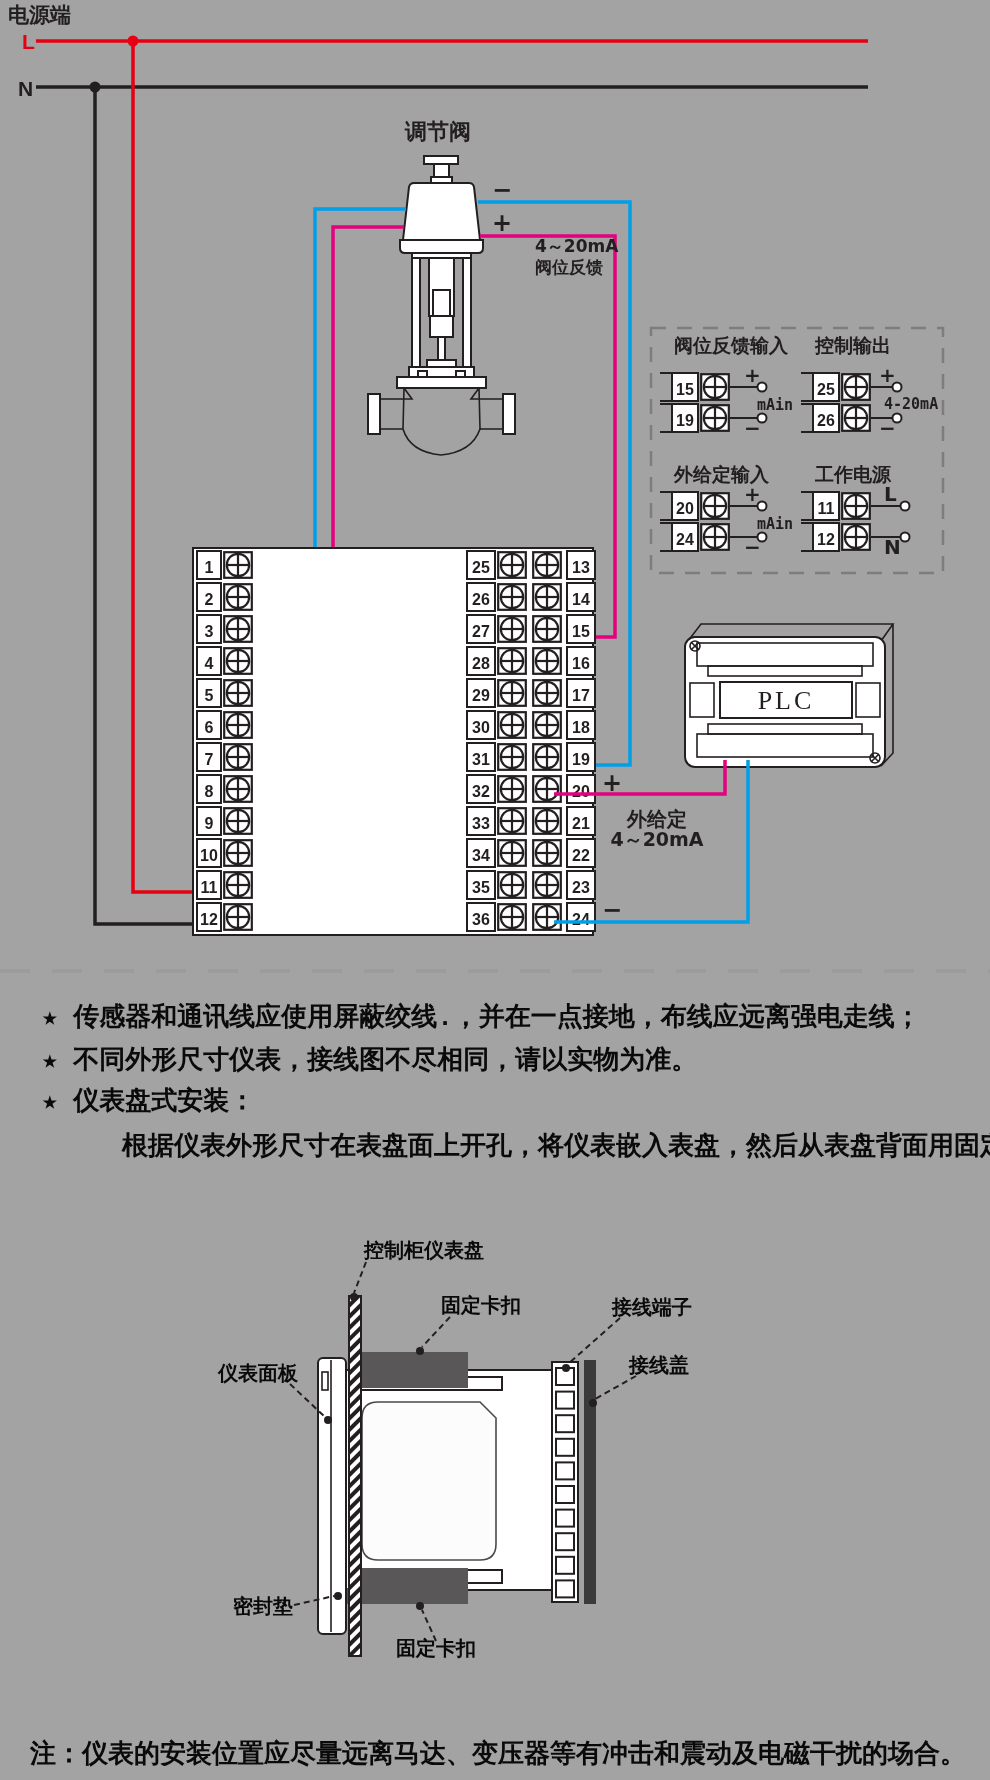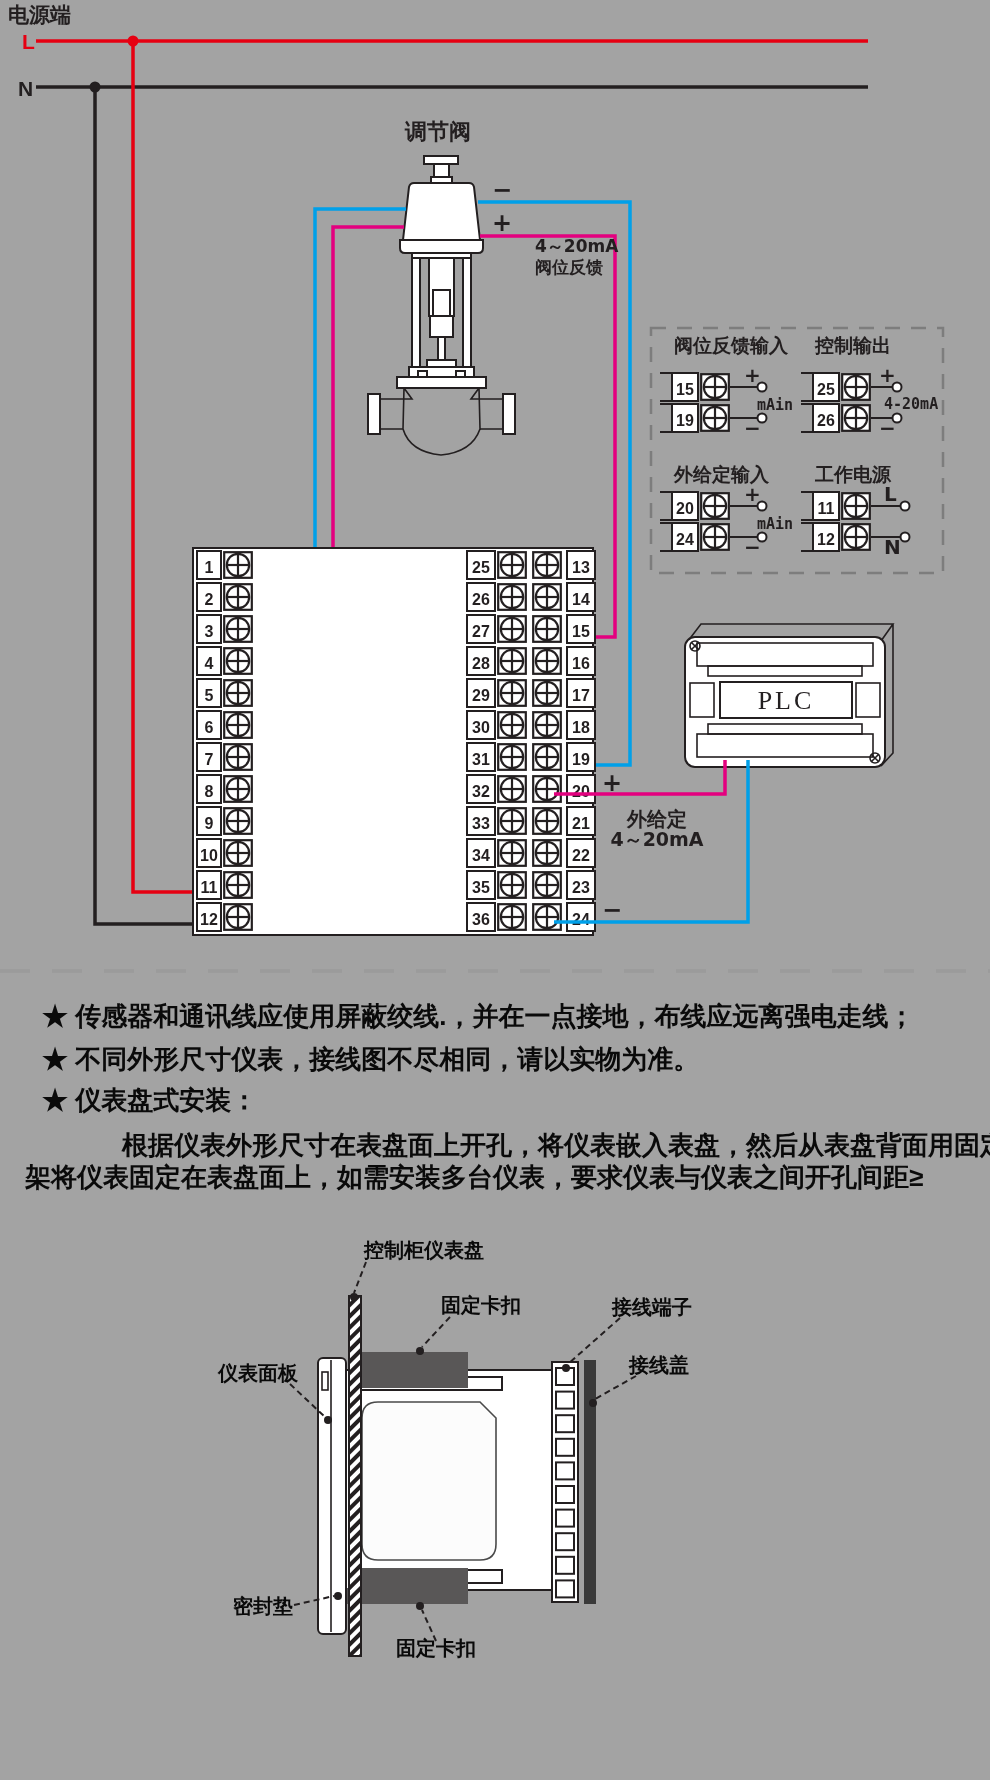--- a/index.html
+++ b/index.html
@@ -1,20 +1,20 @@
 <!DOCTYPE html>
 <html><head>
 <meta charset="utf-8">
 <style>
   html,body{margin:0;padding:0;background:#fff;}
   #page{position:relative;width:990px;height:1780px;background:#a3a3a3;overflow:hidden;
         font-family:"DejaVu Sans","Liberation Sans",sans-serif;color:#111;}
   svg{position:absolute;left:0;top:0;}
   .txt{position:absolute;font-size:26px;font-weight:600;color:#0a0a0a;white-space:nowrap;
-       font-family:Liberation Sans, sans-serif;}
+       font-family:Liberation Mono, monospace;}
   .cell{fill:#fff;stroke:#231f20;stroke-width:2;}
   .tnum{font:bold 16px "Liberation Sans",sans-serif;fill:#231f20;}
   .stitle{font:600 19px "DejaVu Sans",sans-serif;fill:#231f20;}
   .sign{font:bold 20px "DejaVu Sans",sans-serif;fill:#231f20;}
   .mono{font:600 15px "DejaVu Sans Mono","Liberation Mono",monospace;fill:#231f20;}
   .wire{fill:none;stroke-width:3.5;stroke-linejoin:miter;}
   .oln{fill:#fff;stroke:#231f20;stroke-width:2;}
   .thin{fill:none;stroke:#231f20;stroke-width:1.6;}
   .lead{fill:none;stroke:#231f20;stroke-width:2;stroke-dasharray:6 4;}
   .flabel{font:600 20px "DejaVu Sans",sans-serif;fill:#0a0a0a;}
@@ -366,15 +366,15 @@
     <text x="218" y="1380" class="flabel">仪表面板</text>
     <text x="233" y="1613" class="flabel">密封垫</text>
     <text x="396" y="1655" class="flabel">固定卡扣</text>
   </g>
 </svg>
 
 <div class="txt" style="left:42px;top:999px">★ 传感器和通讯线应使用屏蔽绞线.，并在一点接地，布线应远离强电走线；</div>
 <div class="txt" style="left:42px;top:1083px">★ 仪表盘式安装：</div>
 <div class="txt" style="left:42px;top:1042px">★ 不同外形尺寸仪表，接线图不尽相同，请以实物为准。</div>
 <div class="txt" style="left:122px;top:1128px">根据仪表外形尺寸在表盘面上开孔，将仪表嵌入表盘，然后从表盘背面用固定支</div>
-<div class="txt" style="left:25px;top:1160px">架将仪表固定在表盘面上，如需安装多台仪表，要求仪表与仪表之间开孔间距≥</div>
+<div class="txt" style="left:30px;top:1736px">注：仪表的安装位置应尽量远离马达、变压器等有冲击和震动及电磁干扰的场合。</div>
 
 </div>
 
 </body></html>

